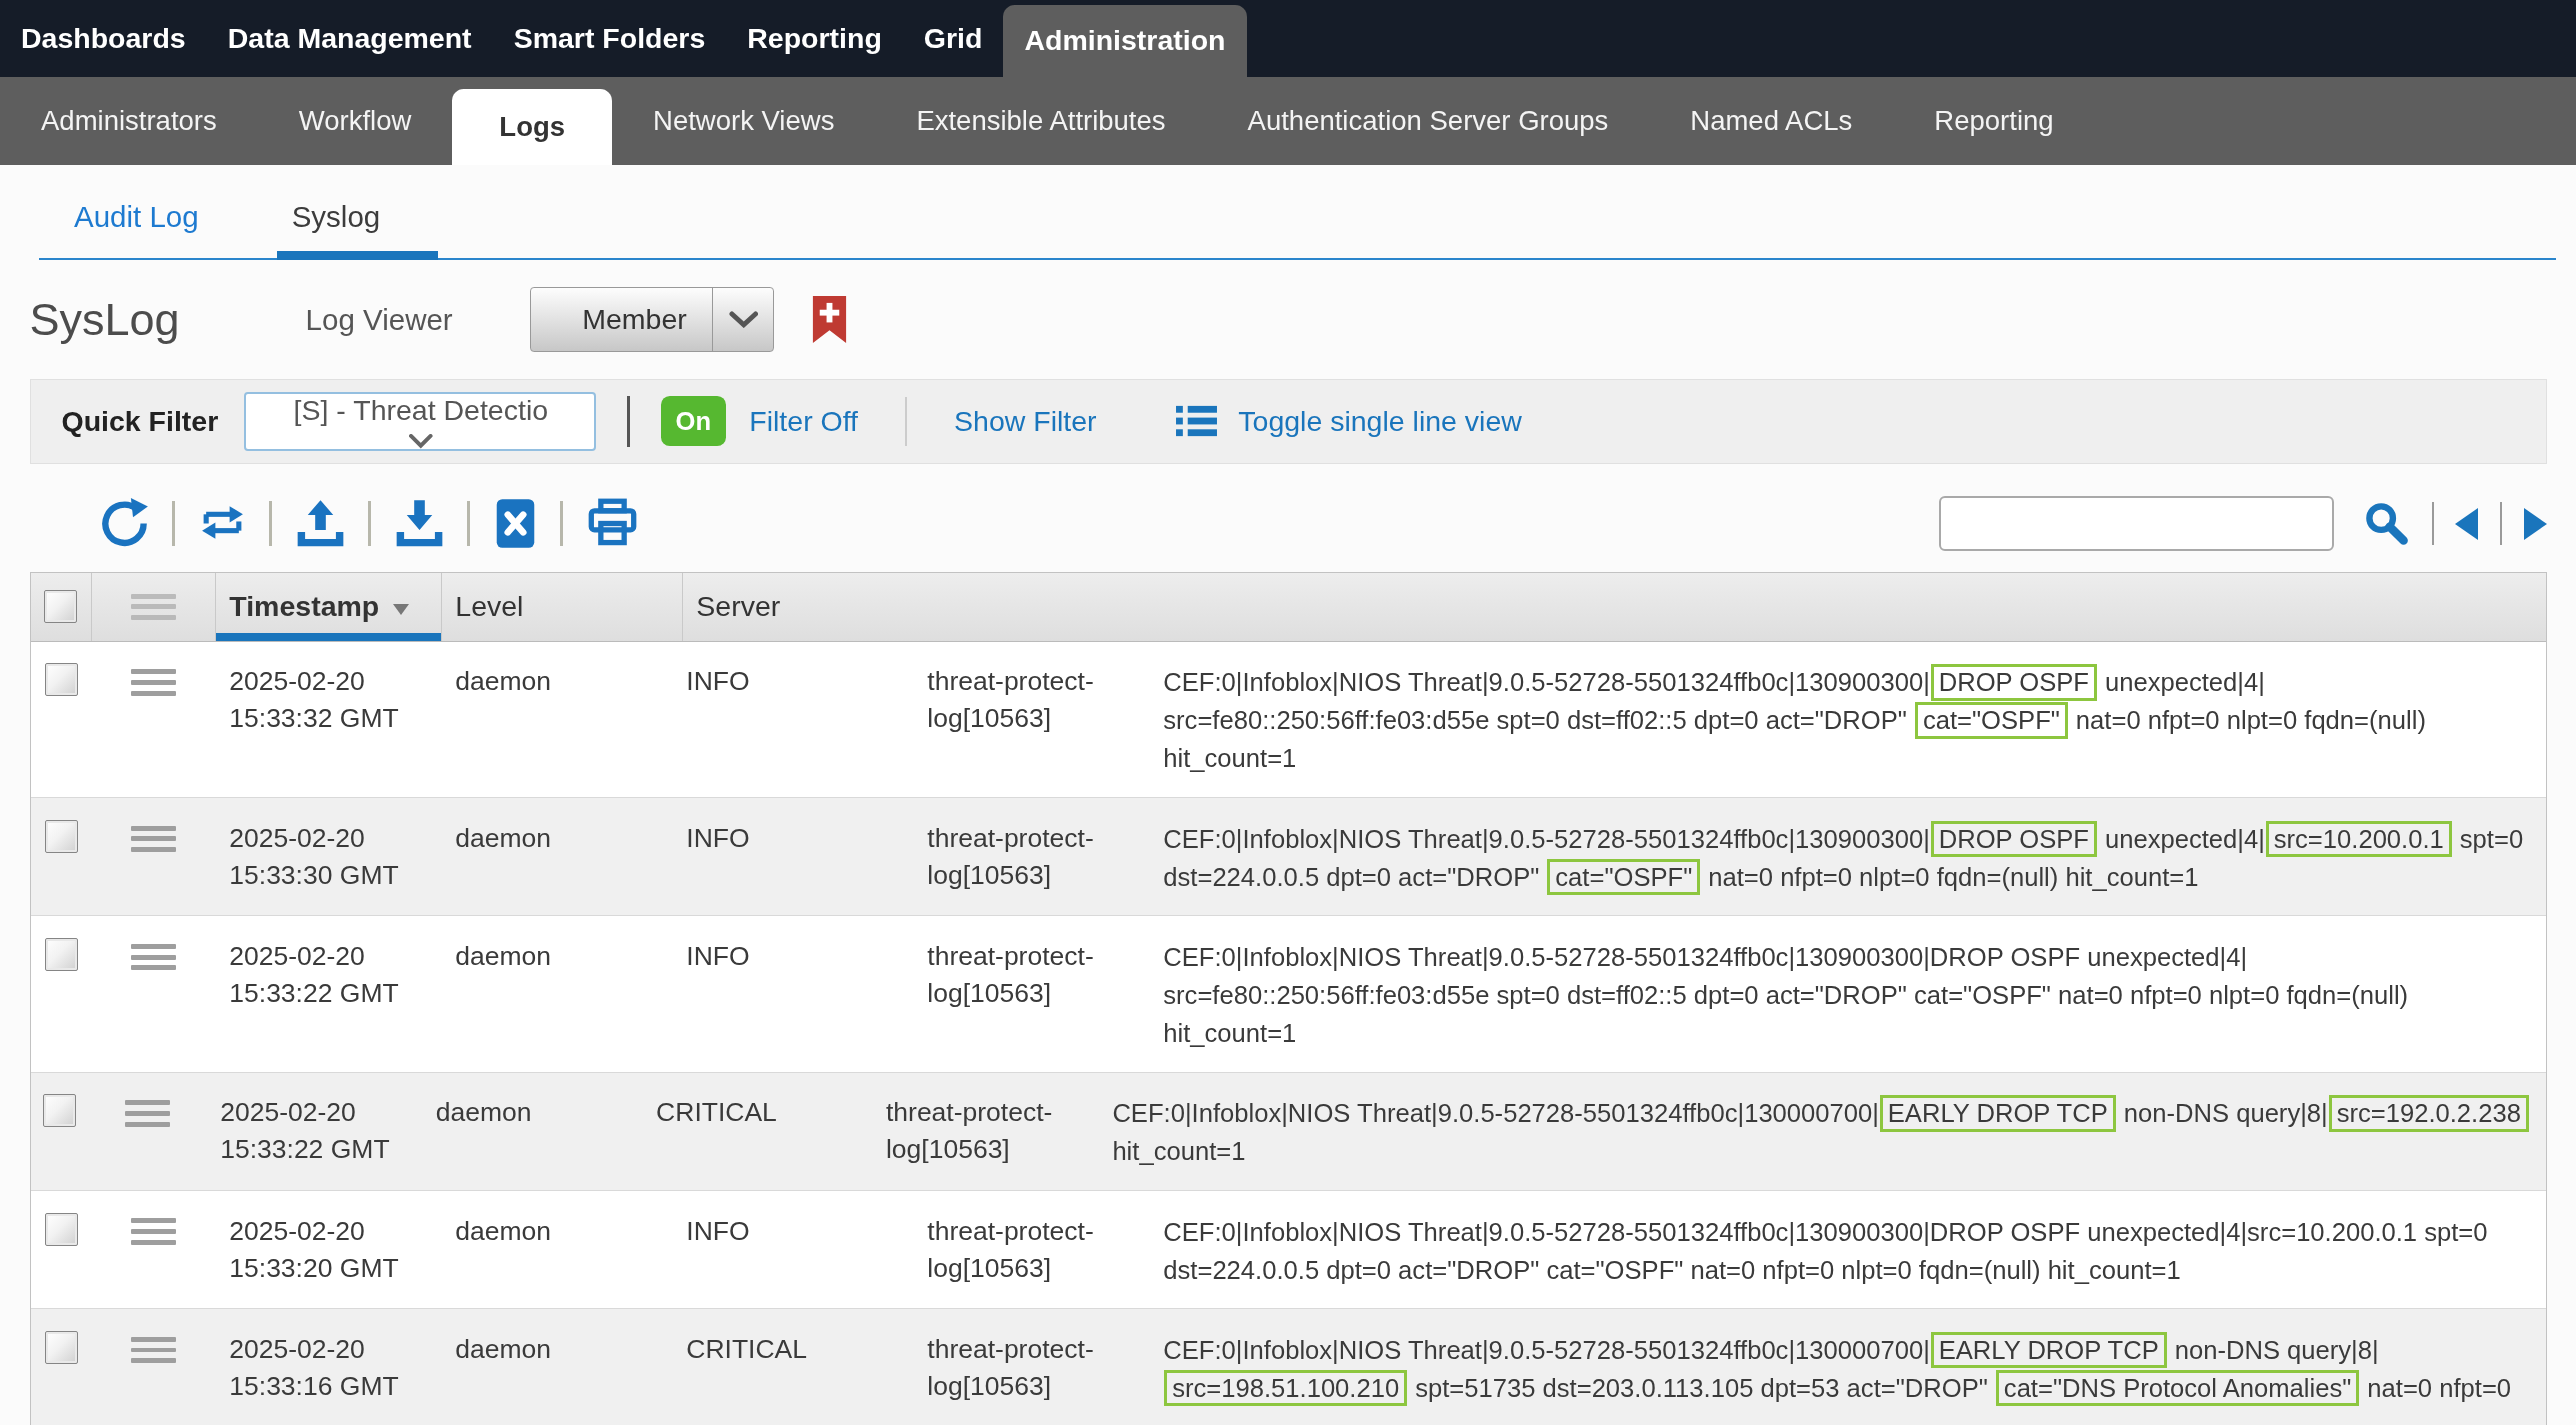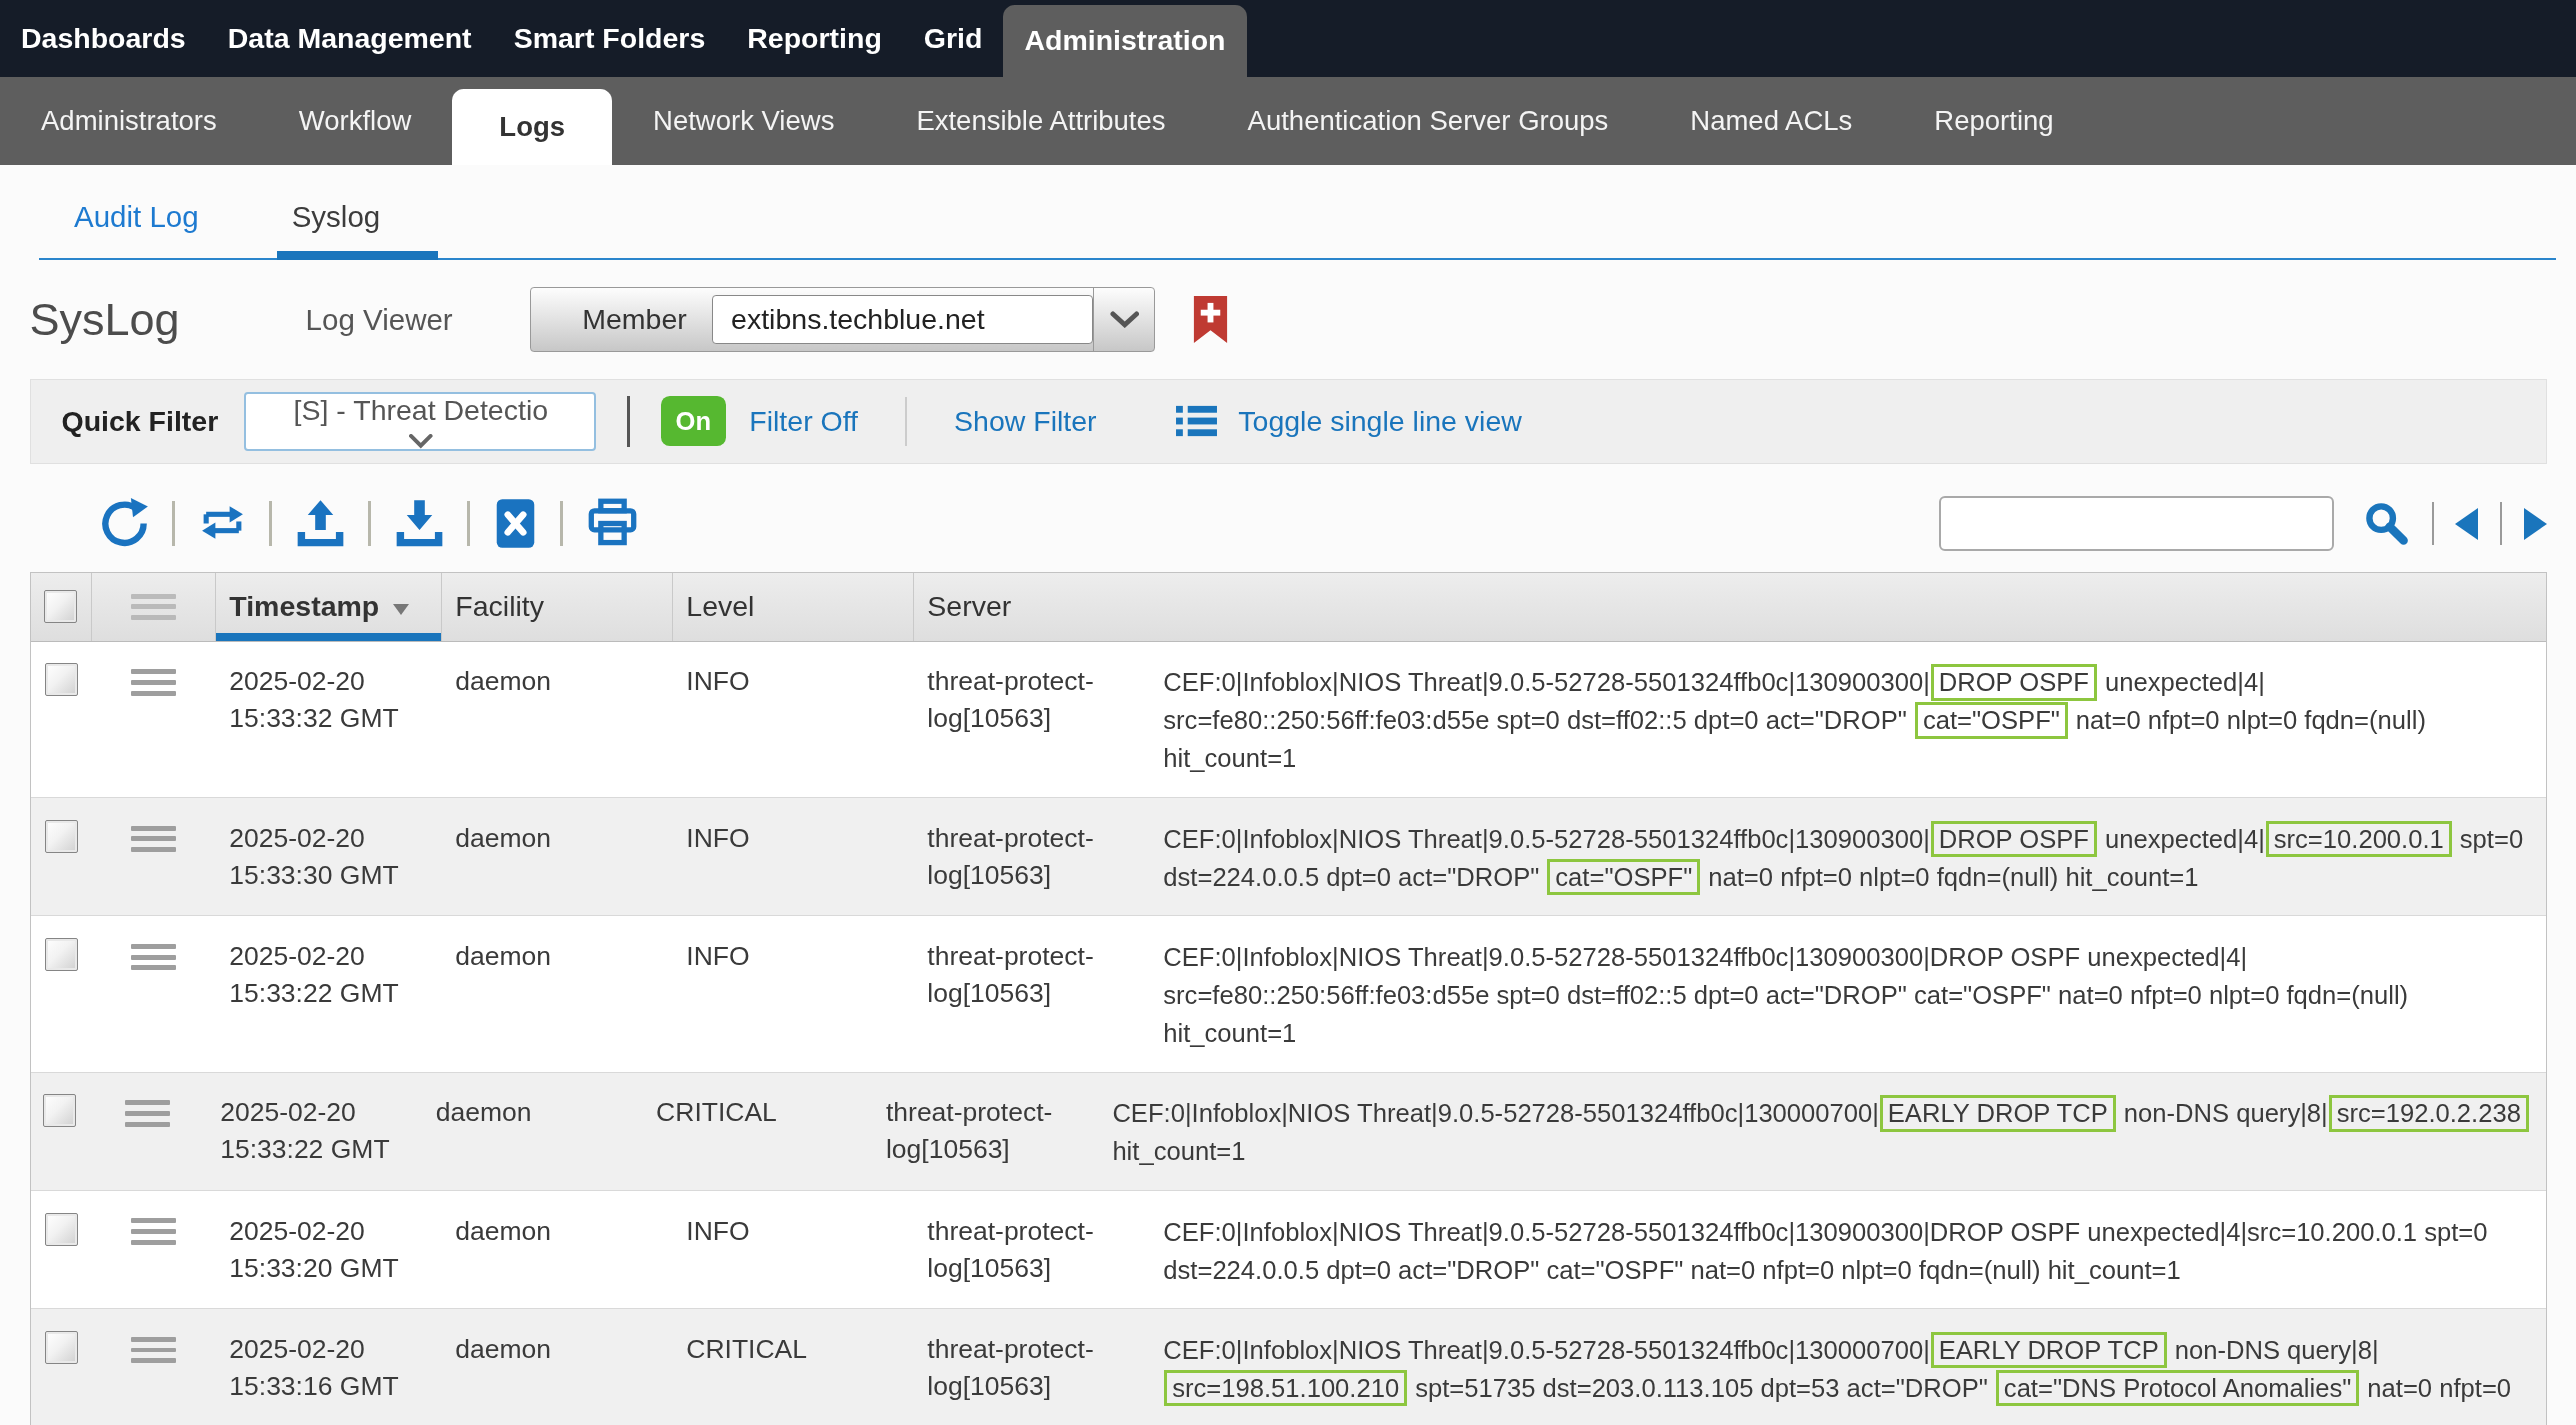--- a/index.html
+++ b/index.html
@@ -156,21 +156,20 @@
   </div>
   <div class="logtab-rule"></div>
   <div class="logtab-indicator"></div>
 </div>
 
 <div class="page-header">
   <div class="page-title">SysLog</div>
   <div class="viewer-label">Log Viewer</div>
   <div class="member-widget">
     <div class="member-label">Member</div>
-    <div class="member-input">extibns.techblue.net</div>
     <div class="member-dd">
       <svg width="29.5" height="17.7" viewBox="0 0 30 18">
           <path d="M3 3 L15 14 L27 3" fill="none" stroke="#555" stroke-width="5" stroke-linecap="round"></path>
         </svg>
     </div>
   </div>
   <div class="bookmark">
     <svg width="41" height="51" viewBox="0 0 42 52">
       <path d="M4 2 h34 v48 l-17 -13 -17 13 z" fill="#bf3a32"></path>
       <rect x="18" y="9" width="6" height="20" fill="#fff"></rect>
@@ -287,23 +286,20 @@
       <div class="hamburger" style="opacity:.6">
           <div></div>
           <div></div>
           <div></div>
         </div>
     </div>
     <div class="hcell col-ts h-ts">
       <span>Timestamp</span>
       <span class="sort-arrow"></span>
     </div>
-    <div class="hcell col-fac">
-        <span>Facility</span>
-      </div>
     <div class="hcell col-lvl">
         <span>Level</span>
       </div>
     <div class="hcell col-srv">
         <span>Server</span>
       </div>
   </div>
   <div class="grid-body" id="tbody">
       <div class="row">
         <div class="bcell col-check">

